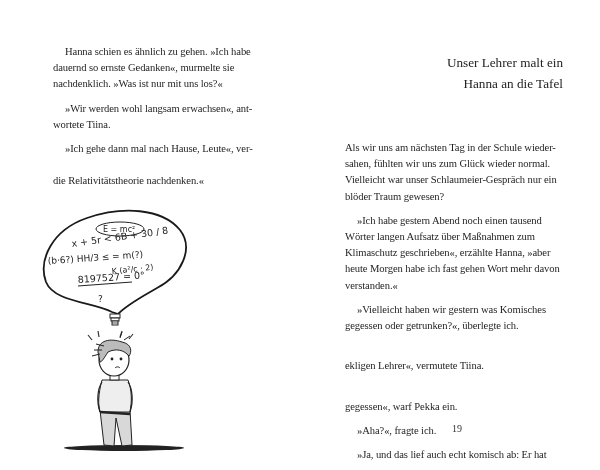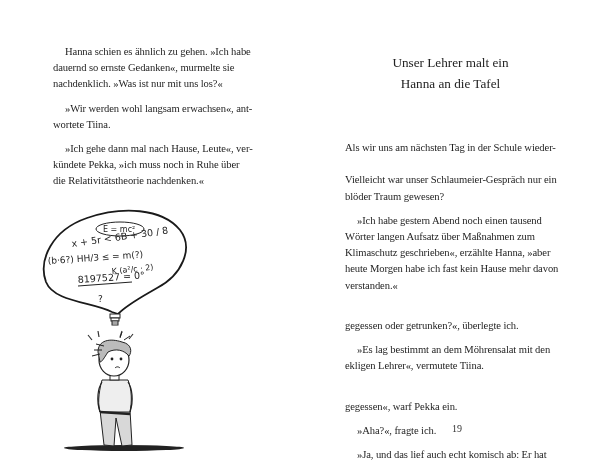--- a/index.html
+++ b/index.html
@@ -9,21 +9,21 @@
   }
   .page { position: absolute; top: 0; height: 470px; }
   .page-left { left: 0; width: 300px; }
   .page-right { left: 300px; width: 300px; }
   .text-block { position: absolute; font-size: 10.6px; line-height: 16.2px; letter-spacing: -0.1px; }
   .left-text { left: 45px; top: 36px; width: 230px; }
   .right-text { left: 37px; top: 132px; width: 235px; }
   .para { margin: 8px; }
   .para.indent { text-indent: 12px; }
   .chapter-title {
-    position: absolute; left: 38px; top: 52px; width: 225px; text-align: center;
+    position: absolute; left: 38px; top: 52px; width: 225px; text-align: right;
     font-size: 13.2px; line-height: 21px; color: #222;
   }
   .page-number { position: absolute; left: 152px; top: 423px; font-size: 10px; color: #333; }
   .illustration { position: absolute; left: 32px; top: 190px; width: 170px; height: 270px; }
   .illustration svg { width: 100%; height: 100%; }
   .formula { font-family: "DejaVu Sans", sans-serif; fill: #222; }
 </style>
 </head>
 <body>
 
@@ -33,21 +33,21 @@
       <span>Hanna schien es ähnlich zu gehen. »Ich habe</span><br>
       <span>dauernd so ernste Gedanken«, murmelte sie</span><br>
       <span>nachdenklich. »Was ist nur mit uns los?«</span>
     </p>
     <p class="para indent">
       <span>»Wir werden wohl langsam erwachsen«, ant-</span><br>
       <span>wortete Tiina.</span>
     </p>
     <p class="para indent">
       <span>»Ich gehe dann mal nach Hause, Leute«, ver-</span><br>
-      <span>kündete Pekka, »ich muss noch in Ruhe über</span><br>
+      <br>
       <span>die Relativitätstheorie nachdenken.«</span>
     </p>
   </div>
 
   <div class="illustration">
     <svg viewBox="0 0 170 270" xmlns="http://www.w3.org/2000/svg">
       <g>
         <path d="M80 122 C 60 112, 22 112, 14 92 C 6 70, 20 40, 55 28 C 90 16, 130 18, 148 40 C 162 58, 150 85, 125 98 C 108 108, 96 114, 86 124 Z" fill="#fff" stroke="#1a1a1a" stroke-width="1.8"></path>
         <rect x="78" y="124" width="10" height="4" fill="#fff" stroke="#222" stroke-width="1"></rect>
         <rect x="79" y="128" width="8" height="3" fill="#fff" stroke="#222" stroke-width="1"></rect>
@@ -91,37 +91,37 @@
 
 <div class="page page-right">
   <div class="chapter-title">
     <span>Unser Lehrer malt ein</span><br>
     <span>Hanna an die Tafel</span>
   </div>
 
   <div class="text-block right-text">
     <p class="para">
       <span>Als wir uns am nächsten Tag in der Schule wieder-</span><br>
-      <br>
+      <span>sahen, fühlten wir uns zum Glück wieder normal.</span><br>
       <span>Vielleicht war unser Schlaumeier-Gespräch nur ein</span><br>
       <span>blöder Traum gewesen?</span>
     </p>
     <p class="para indent">
       <span>»Ich habe gestern Abend noch einen tausend</span><br>
       <span>Wörter langen Aufsatz über Maßnahmen zum</span><br>
       <span>Klimaschutz geschrieben«, erzählte Hanna, »aber</span><br>
-      <span>heute Morgen habe ich fast kein Hause mehr davon</span><br>
+      <span>heute Morgen habe ich fast gehen Wort mehr davon</span><br>
       <span>verstanden.«</span>
     </p>
     <p class="para indent">
-      <br>
+      <span>»Vielleicht haben wir gestern was Komisches</span><br>
       <span>gegessen oder getrunken?«, überlegte ich.</span>
     </p>
     <p class="para indent">
-      <span>»Es lag bestimmt an dem Möhrensalat mit den</span><br>
+      <br>
       <span>ekligen Lehrer«, vermutete Tiina.</span>
     </p>
     <p class="para indent">
       <br>
       <span>gegessen«, warf Pekka ein.</span>
     </p>
     <p class="para indent">
       <span>»Aha?«, fragte ich.</span>
     </p>
     <p class="para indent">

